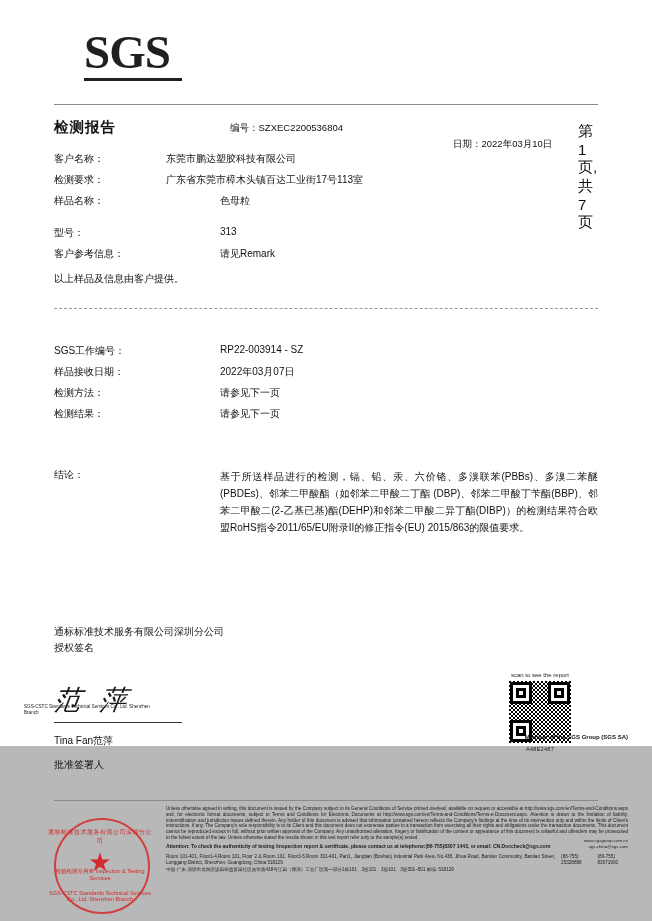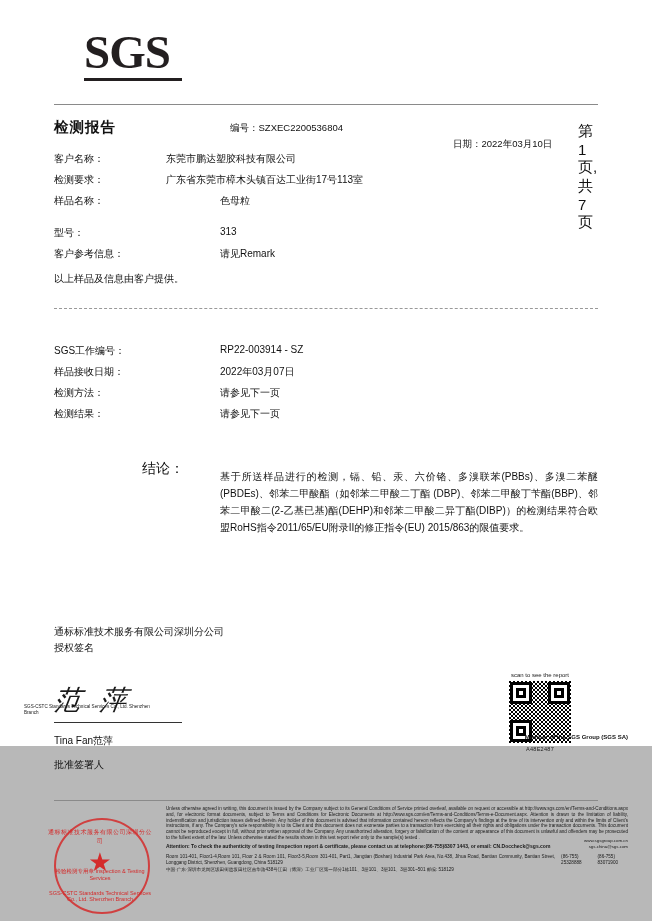--- a/index.html
+++ b/index.html
@@ -134,25 +134,24 @@
     right: 54px;
     top: 308px;
     border-top: 1px dashed #999;
     height: 0;
   }
 
   
   .concl-label {
     position: absolute;
     left: 0;
-    top: 8px;
+    top: 16px;
     width: 130px;
-    font-size: 14px;
-    color: #111;
-    text-align: right;
+    font-size: 10px;
+    color: #111;
   }
   .concl-text {
     position: absolute;
     left: 166px;
     right: 0;
     top: 0;
     font-size: 10px;
     line-height: 17px;
     color: #111;
     text-align: justify;

